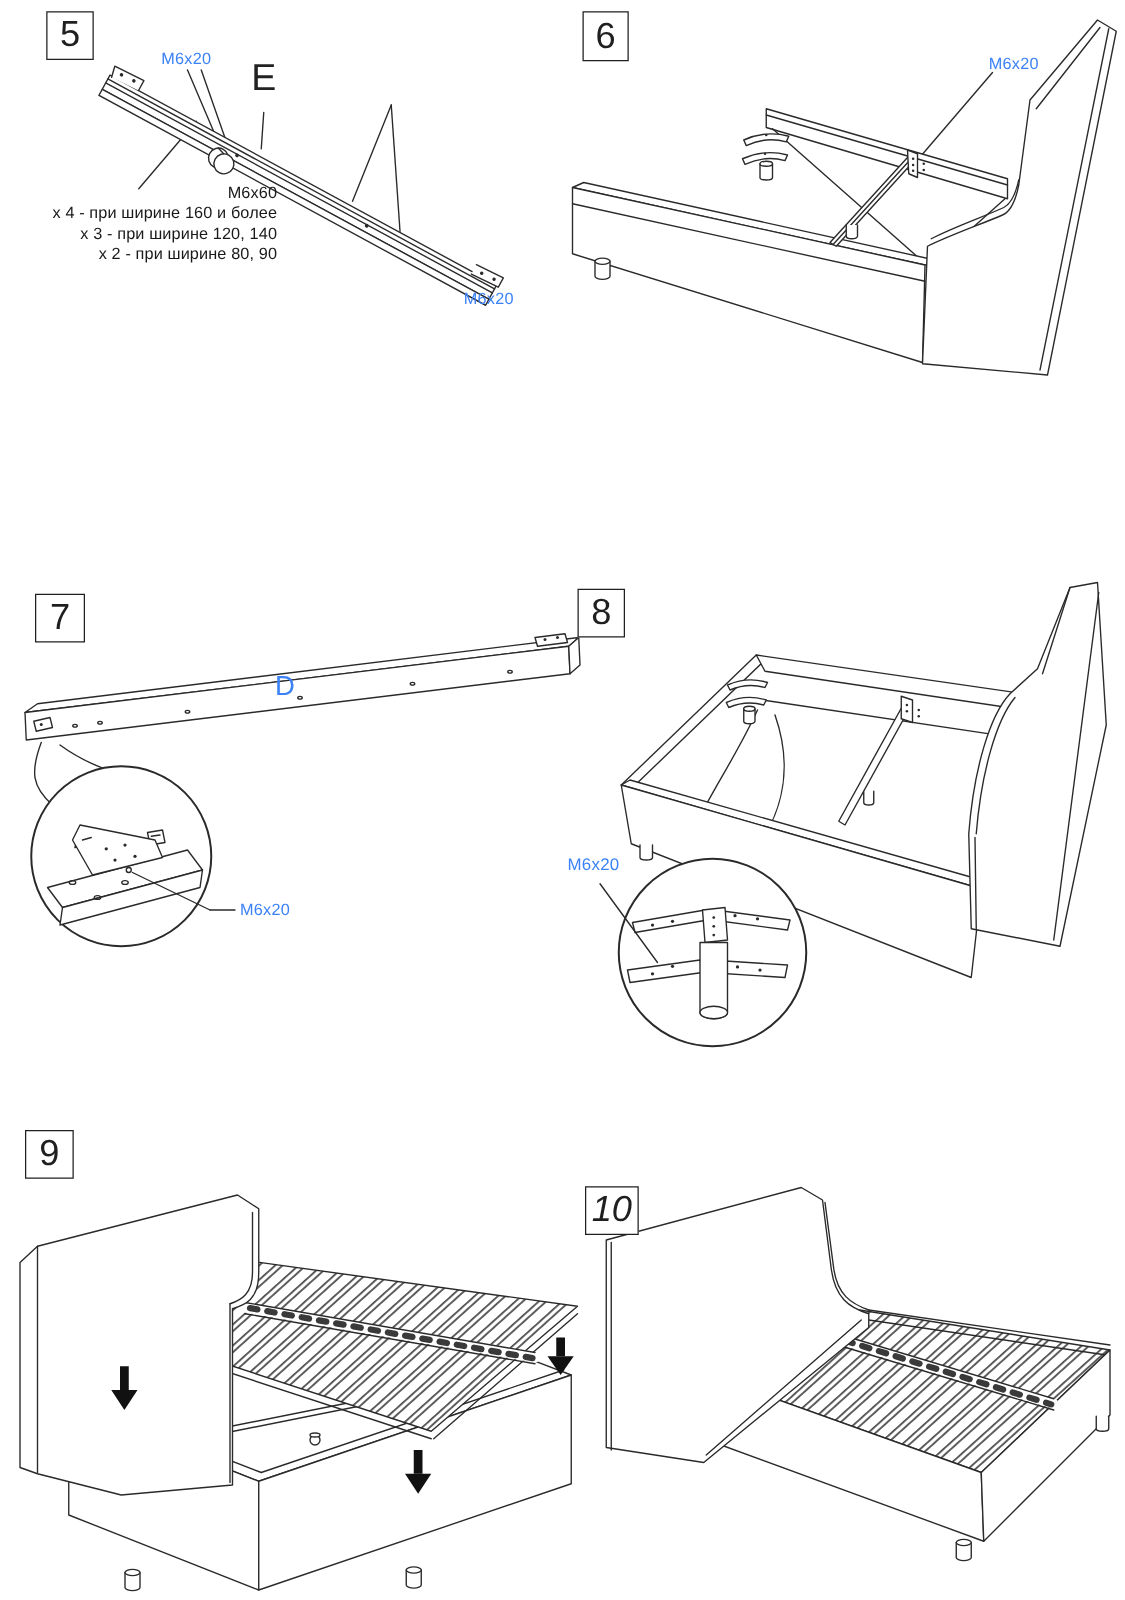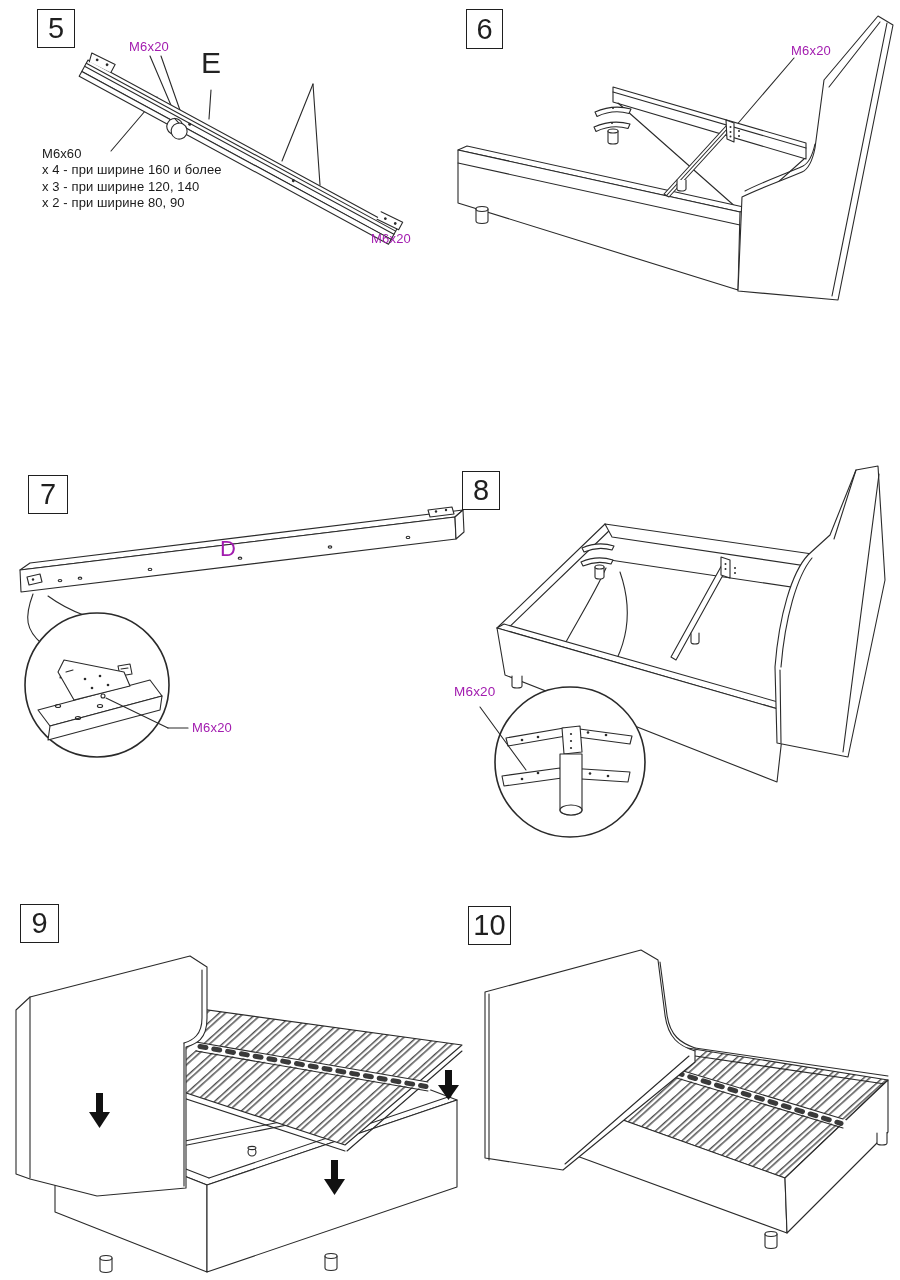--- a/index.html
+++ b/index.html
@@ -3,23 +3,23 @@
 <meta charset="utf-8">
 <style>
   html,body{margin:0;padding:0;background:#fff;}
   .sheet{position:relative;width:900px;height:1280px;background:#ffffff;overflow:hidden;
          font-family:"Liberation Sans", sans-serif;color:#1a1a1a;}
   .panel{position:absolute;}
   .panel svg{display:block;}
   .step-box{position:absolute;border:1.6px solid #1f1f1f;background:#fff;
             display:flex;align-items:center;justify-content:center;
             font-size:29px;color:#1f1f1f;}
-  .lbl{position:absolute;font-size:13px;white-space:nowrap;color:#a21caf;letter-spacing:.2px;}
+  .lbl{position:absolute;font-size:13px;white-space:nowrap;color:#3b82f6;letter-spacing:.2px;}
   .big-letter{font-size:30px;color:#222;}
-  .opt-block{position:absolute;font-size:13px;line-height:16.4px;letter-spacing:.1px;}
+  .opt-block{position:absolute;font-size:13px;line-height:16.4px;letter-spacing:.1px;text-align:right;}
   .right{text-align:right;}
   .footnote{position:absolute;font-size:12.5px;color:#1a1a1a;}
 </style>
 </head>
 <body>
 
 <div class="sheet">
 
   <div class="panel" style="left:0;top:0;">
     <svg width="450" height="300" viewBox="0 0 450 300">
@@ -332,21 +332,21 @@
         </g>
       </g>
     </svg>
   </div>
 
   <div class="step-box" style="left:37px;top:9px;width:36px;height:37px;">5</div>
   <div class="step-box" style="left:466px;top:9px;width:35px;height:38px;">6</div>
   <div class="step-box" style="left:28px;top:475px;width:38px;height:37px;">7</div>
   <div class="step-box" style="left:462px;top:471px;width:36px;height:37px;">8</div>
   <div class="step-box" style="left:20px;top:904px;width:37px;height:37px;">9</div>
-  <div class="step-box" style="left:468px;top:906px;width:41px;height:37px;">10</div>
+  <div class="step-box" style="left:468px;top:949px;width:41px;height:37px;font-style:italic;">10</div>
 
   <div class="lbl" style="left:129px;top:39px;">M6x20</div>
 
   <div class="lbl big-letter" style="left:201px;top:46px;">E</div>
 
 
   <div class="opt-block" style="left:42px;top:146px;">
     <div>M6x60</div>
     <div>х 4 - при ширине 160 и более</div>
     <div>х 3 - при ширине 120, 140</div>

